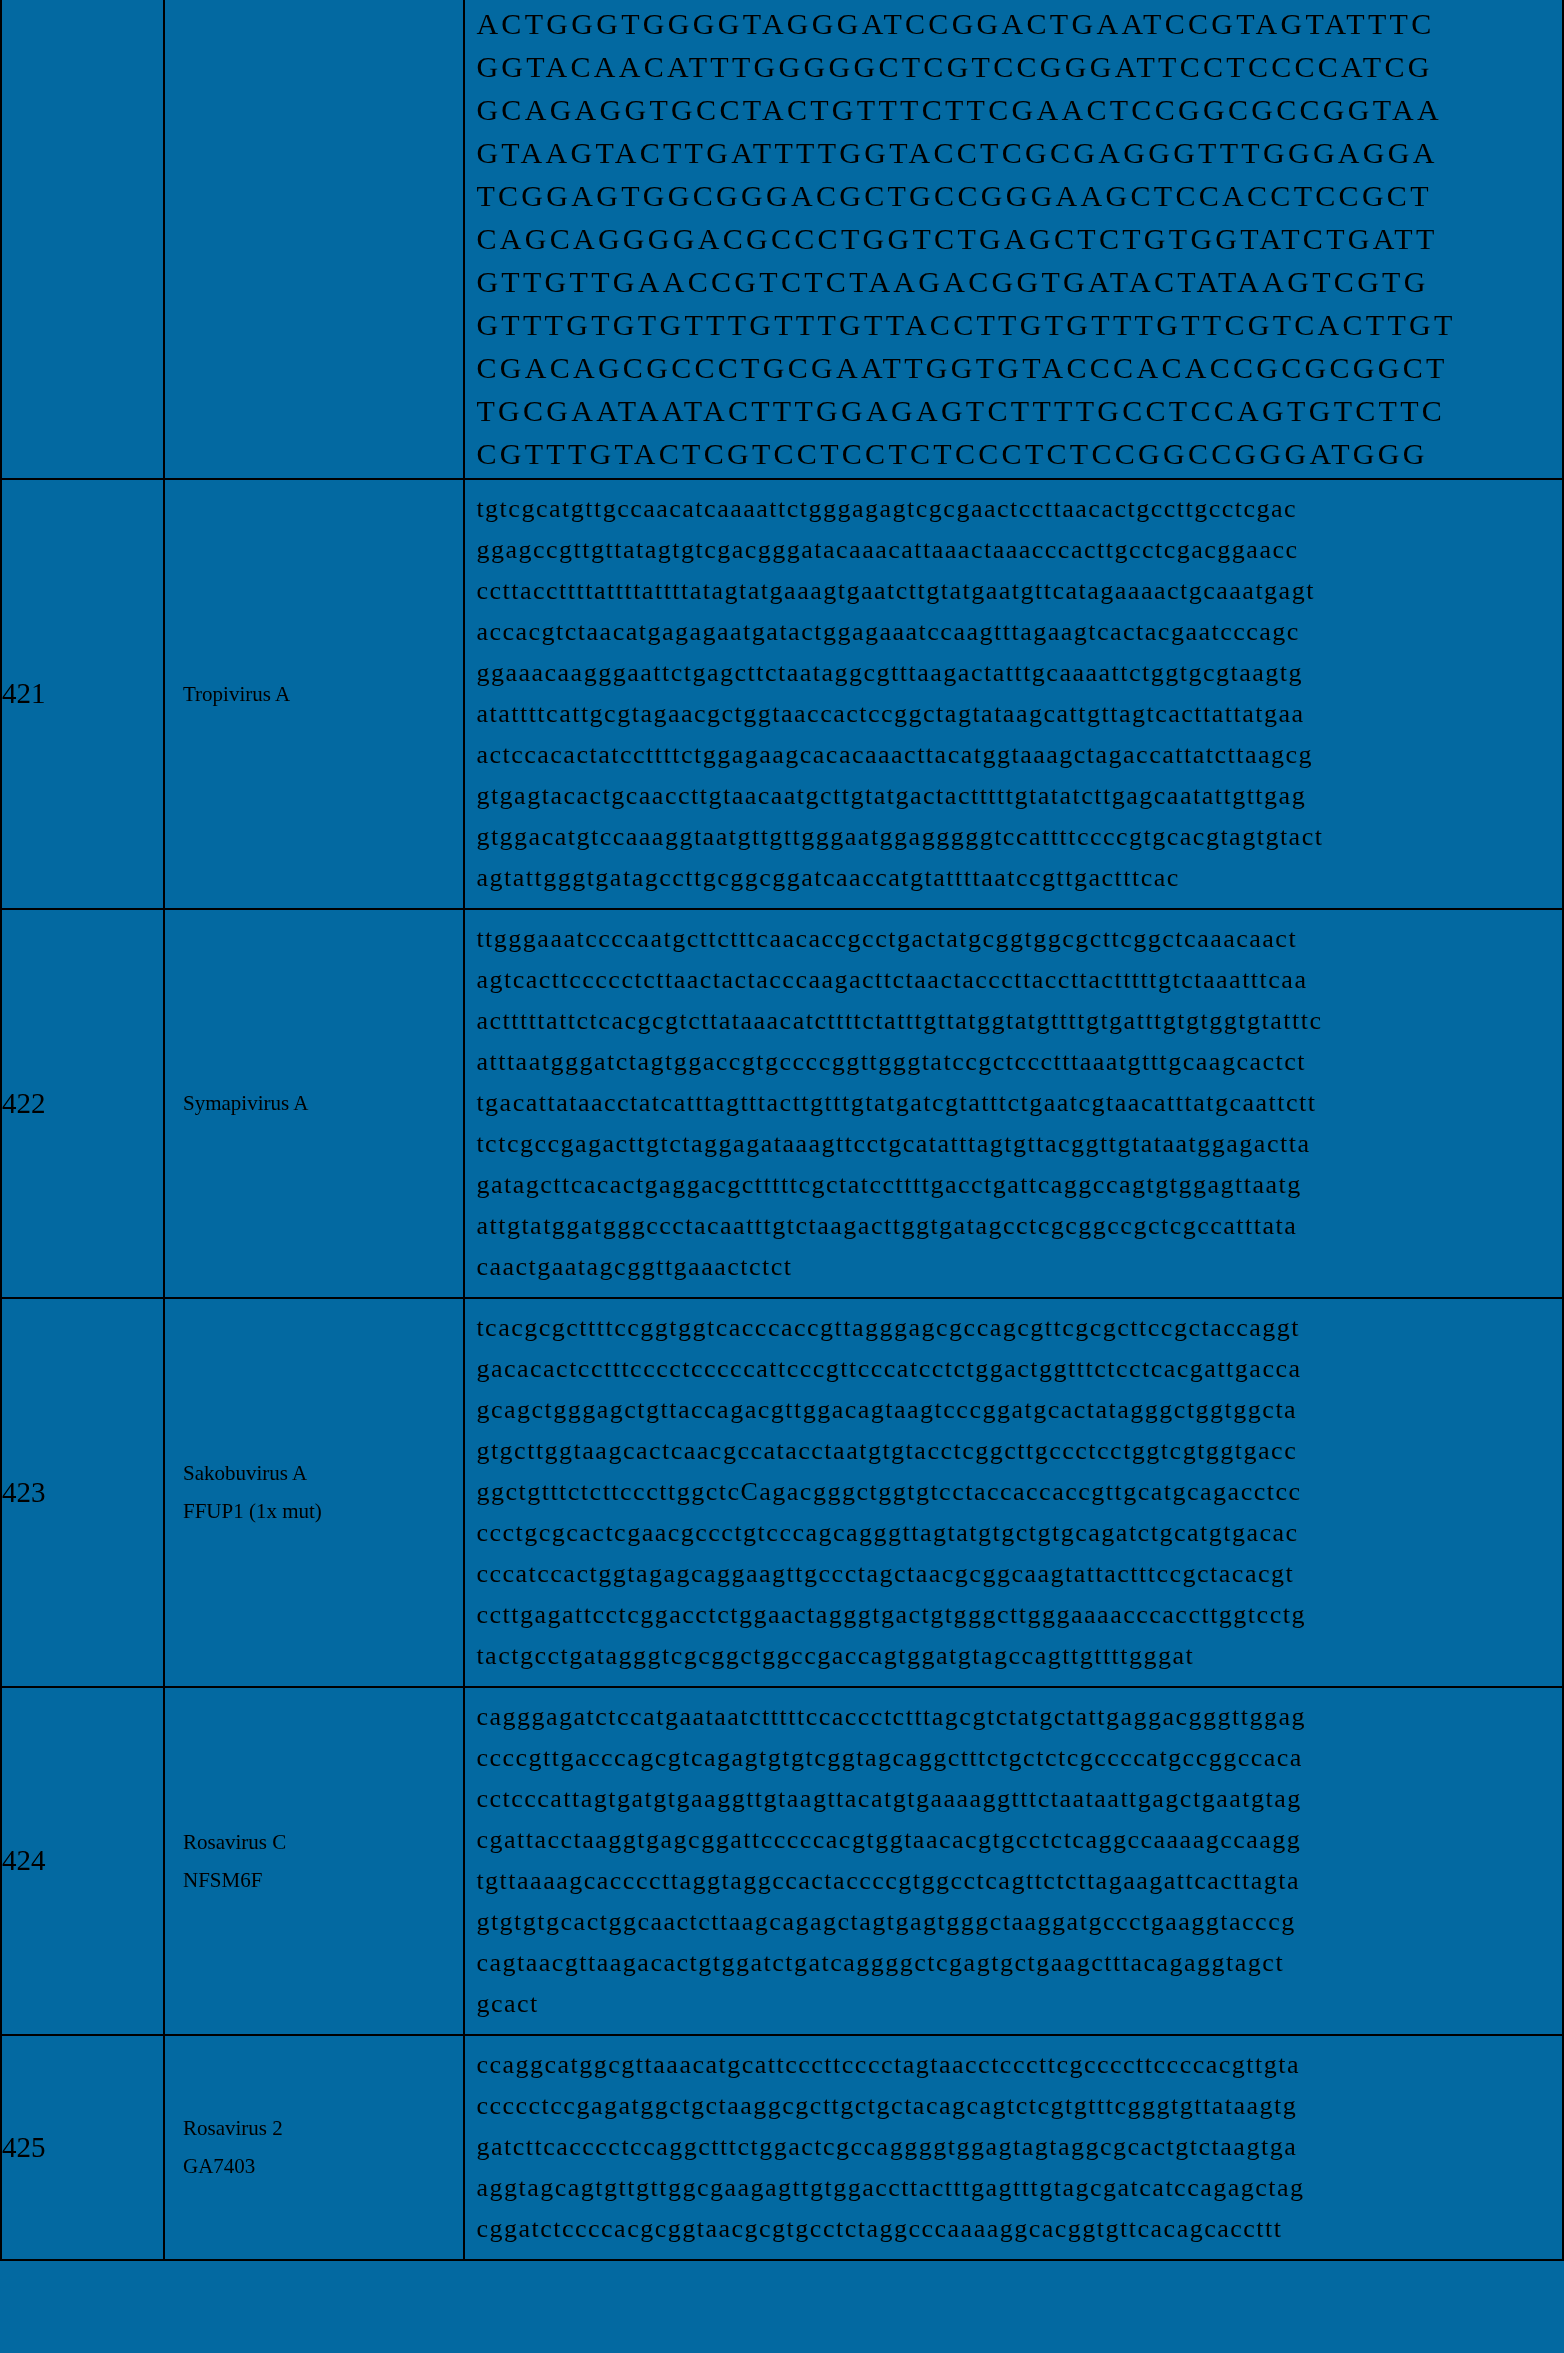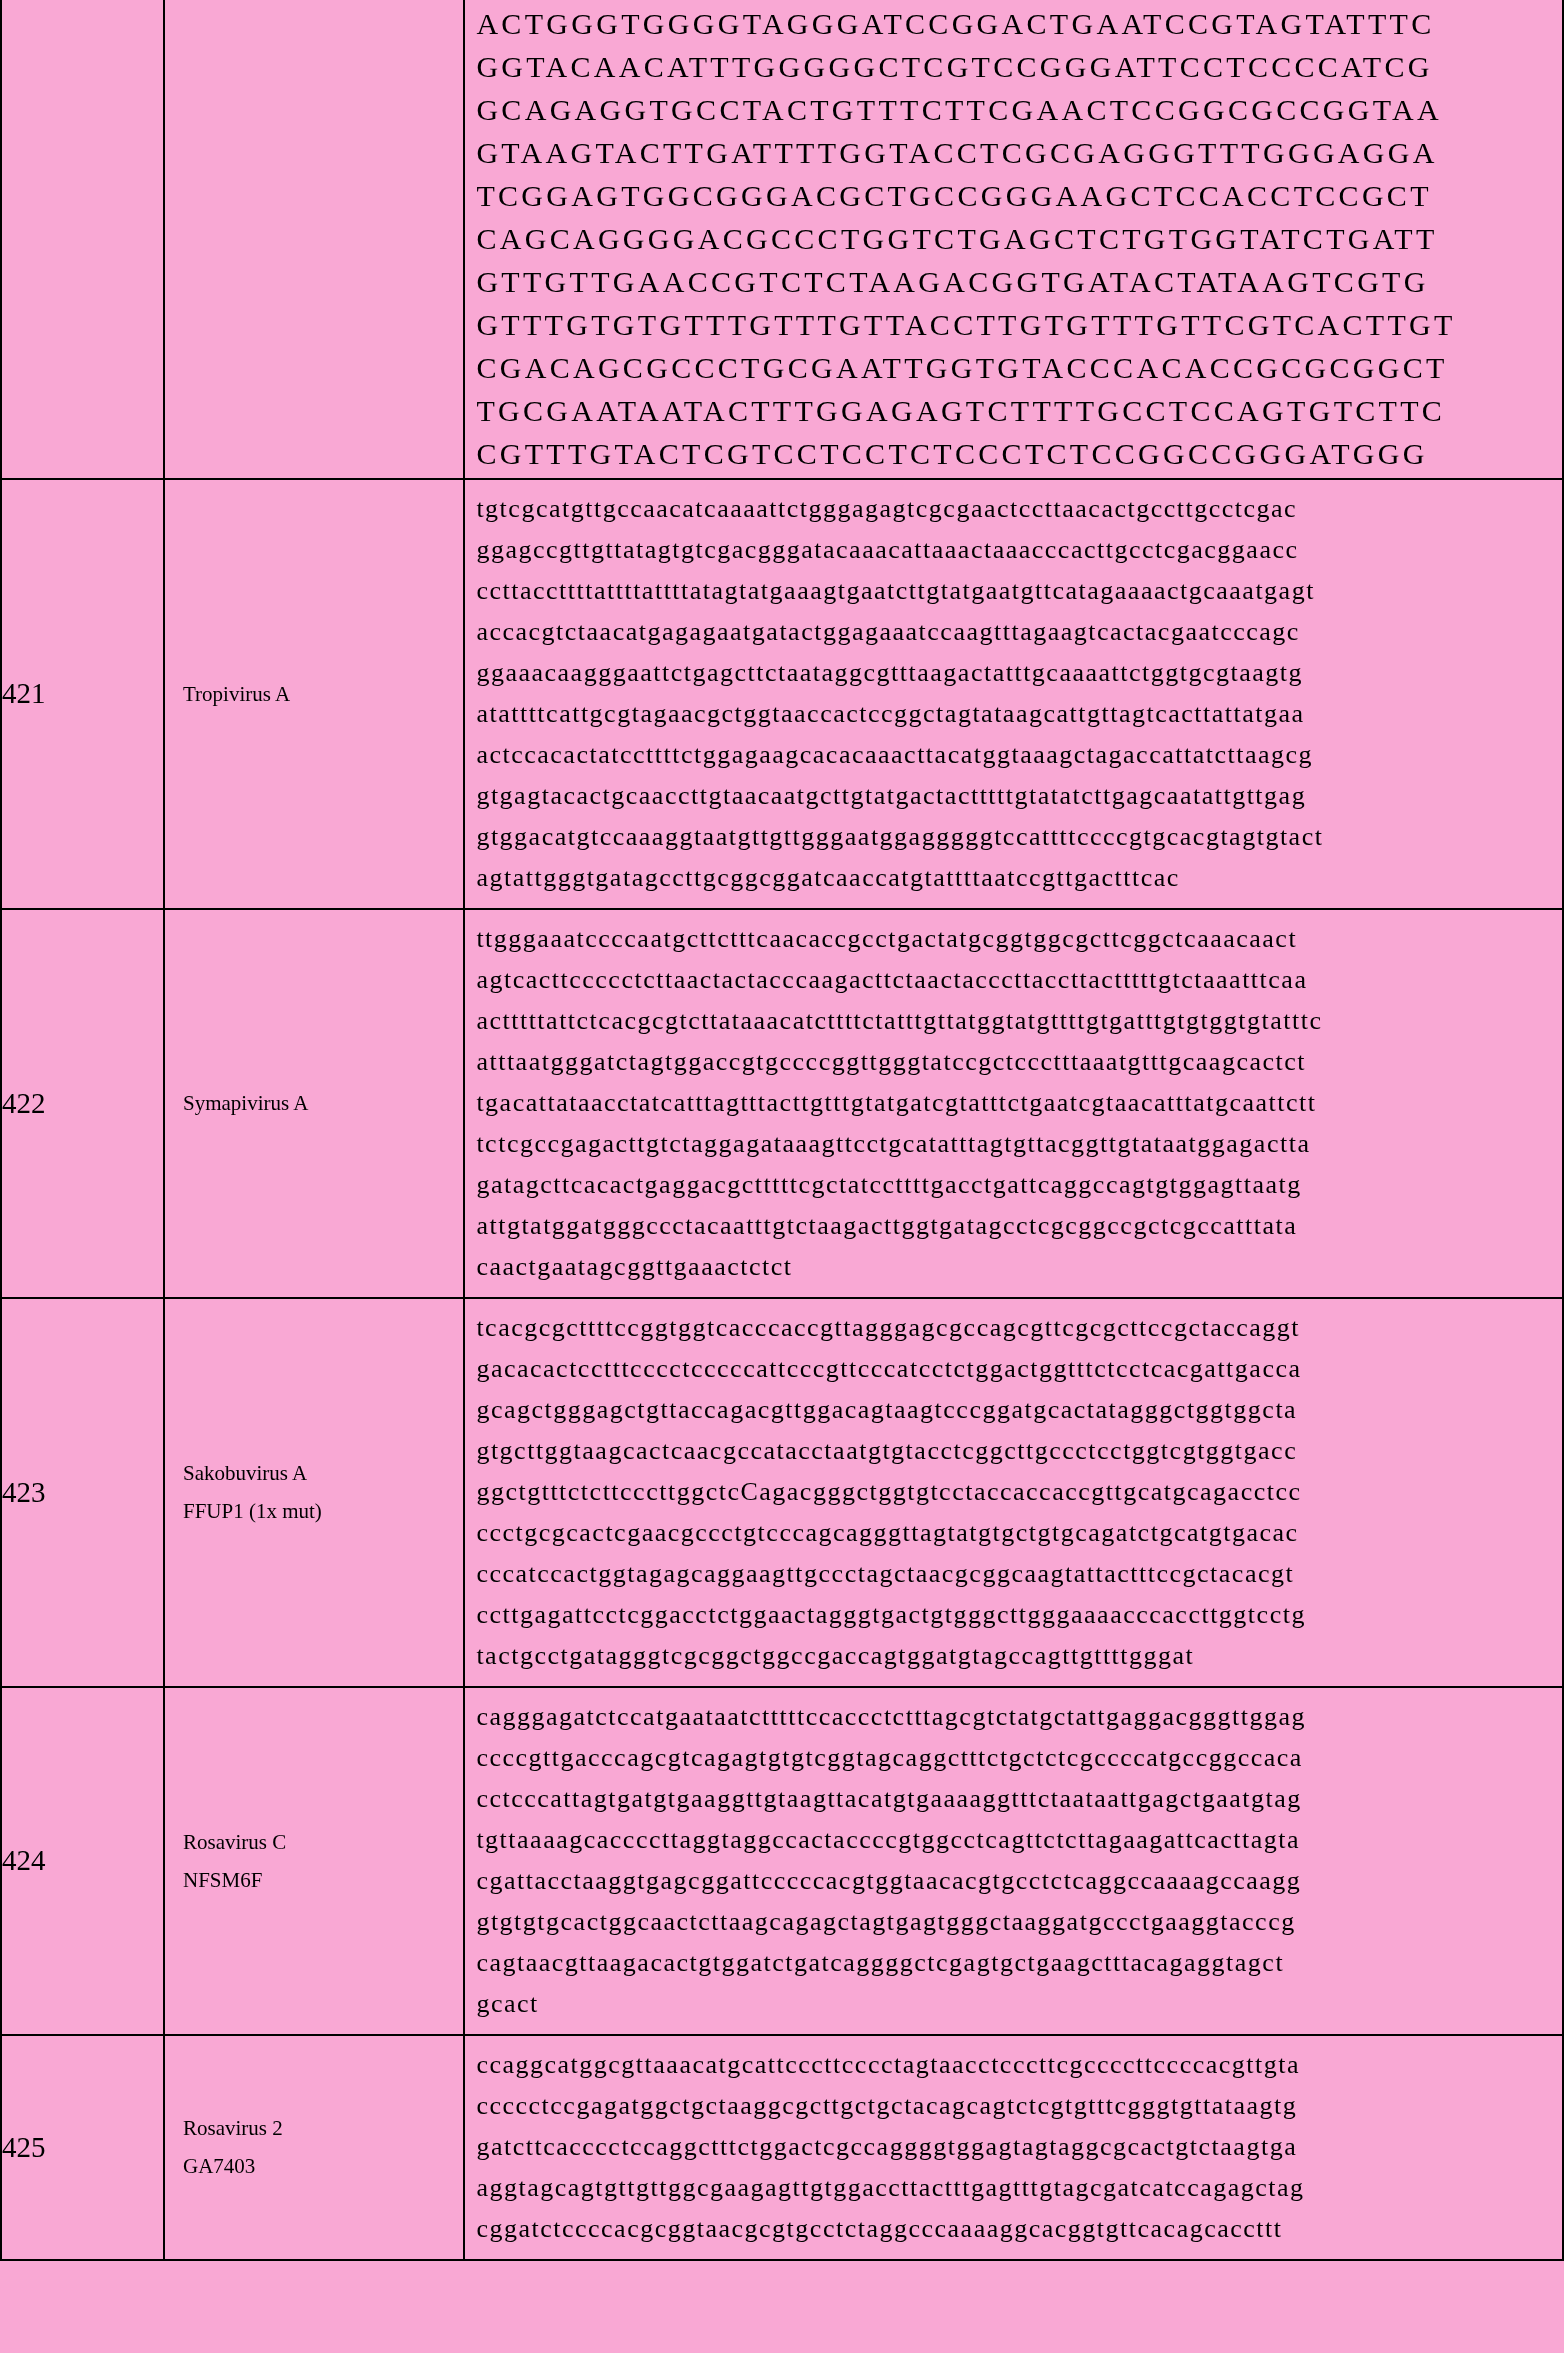--- a/index.html
+++ b/index.html
@@ -1,21 +1,21 @@
 <!DOCTYPE html>
 <html style="font-size:13px"><head>
 <meta charset="utf-8">
 <style>
   html, body { margin: 0; padding: 0; background: #ffffff; }
   .page {
     position: relative;
     width: 1564px;
     height: 2354px;
     overflow: hidden;
-    background: #f9a8d4;
+    background: #0369a1;
     color: #000000;
     font-family: "Liberation Serif", serif;
   }
   .table {
     display: flex;
     flex-direction: column;
     width: 1564px;
     box-sizing: border-box;
     border-left: 2.4px solid #000;
     border-right: 2.4px solid #000;
@@ -152,22 +152,22 @@
           <span>424</span>
         </div>
     <div class="cell name-cell">
           <div class="name-line">Rosavirus C</div>
           <div class="name-line">NFSM6F</div>
         </div>
     <div class="cell seq-cell">
           <div class="seq-line">cagggagatctccatgaataatctttttccaccctctttagcgtctatgctattgaggacgggttggag</div>
           <div class="seq-line">ccccgttgacccagcgtcagagtgtgtcggtagcaggctttctgctctcgccccatgccggccaca</div>
           <div class="seq-line">cctcccattagtgatgtgaaggttgtaagttacatgtgaaaaggtttctaataattgagctgaatgtag</div>
+          <div class="seq-line">cgattacctaaggtgagcggattcccccacgtggtaacacgtgcctctcaggccaaaagccaagg</div>
           <div class="seq-line">tgttaaaagcaccccttaggtaggccactaccccgtggcctcagttctcttagaagattcacttagta</div>
-          <div class="seq-line">cgattacctaaggtgagcggattcccccacgtggtaacacgtgcctctcaggccaaaagccaagg</div>
           <div class="seq-line">gtgtgtgcactggcaactcttaagcagagctagtgagtgggctaaggatgccctgaaggtacccg</div>
           <div class="seq-line">cagtaacgttaagacactgtggatctgatcaggggctcgagtgctgaagctttacagaggtagct</div>
           <div class="seq-line">gcact</div>
         </div>
   </div>
 
   <div class="row">
     <div class="cell id-cell">
           <span>425</span>
         </div>

